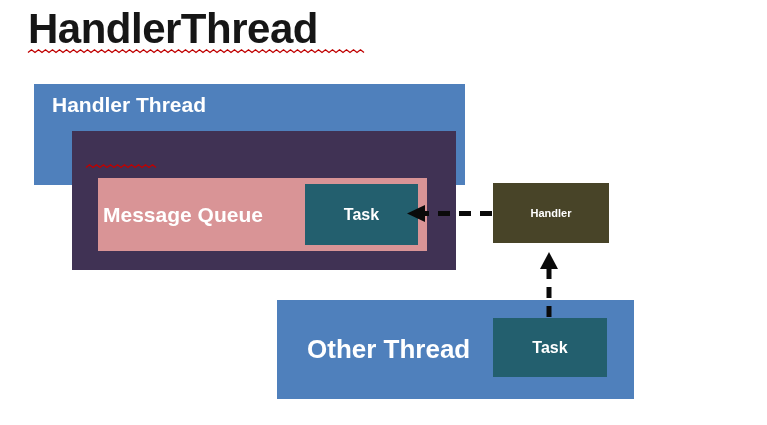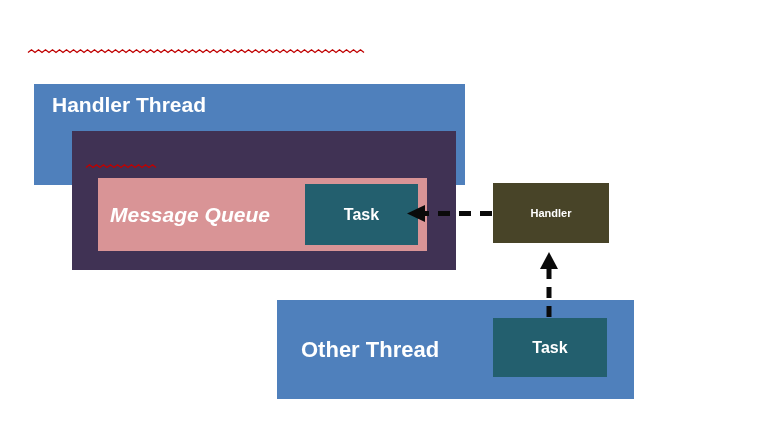--- a/index.html
+++ b/index.html
@@ -57,21 +57,21 @@
     position: absolute; left: 14px; top: 8px; font-size: 20px;
   }
   
   #message-queue-box {
     left: 98px; top: 178px; width: 329px; height: 73px;
     background: var(--queue-pink);
     z-index: 3;
     display: flex; align-items: center;
   }
   #message-queue-box .label {
-    padding-left: 12px; font-size: 21px; font-style: italic;
+    padding-left: 5px; font-size: 21px;
   }
   
   #task-box-top {
     left: 305px; top: 184px; width: 113px; height: 61px;
     background: var(--task-teal);
     z-index: 4;
     display: flex; align-items: center; justify-content: center;
   }
   #task-box-top .label { font-size: 16px; }
   
@@ -82,41 +82,42 @@
     display: flex; align-items: center; justify-content: center;
   }
   #handler-box .label { font-size: 11px; }
   
   #other-thread-box {
     left: 277px; top: 300px; width: 357px; height: 99px;
     background: var(--thread-blue);
     z-index: 1;
     display: flex; align-items: center;
   }
-  #other-thread-box .label { padding-left: 24px; font-size: 22px; }
+  #other-thread-box .label { padding-left: 30px; font-size: 26px; }
   #task-box-bottom {
     left: 493px; top: 318px; width: 114px; height: 59px;
     background: var(--task-teal);
     z-index: 2;
     display: flex; align-items: center; justify-content: center;
   }
   #task-box-bottom .label { font-size: 16px; }
   
   #arrows {
     position: absolute;
     left: 0; top: 0;
     z-index: 10;
     pointer-events: none;
   }
 </style>
 </head>
 <body>
 
 <div id="page">
 
+  <h1 id="title">HandlerThread</h1>
   <svg class="squiggle" style="left:28px; top:49px;" width="330" height="5">
     <path class="zigzag" fill="none" stroke-width="1.3" d="M0 3.5 L3.5 0.8 L7 3.5 L10.5 0.8 L14 3.5 L17.5 0.8 L21 3.5 L24.5 0.8 L28 3.5 L31.5 0.8 L35 3.5 L38.5 0.8 L42 3.5 L45.5 0.8 L49 3.5 L52.5 0.8 L56 3.5 L59.5 0.8 L63 3.5 L66.5 0.8 L70 3.5 L73.5 0.8 L77 3.5 L80.5 0.8 L84 3.5 L87.5 0.8 L91 3.5 L94.5 0.8 L98 3.5 L101.5 0.8 L105 3.5 L108.5 0.8 L112 3.5 L115.5 0.8 L119 3.5 L122.5 0.8 L126 3.5 L129.5 0.8 L133 3.5 L136.5 0.8 L140 3.5 L143.5 0.8 L147 3.5 L150.5 0.8 L154 3.5 L157.5 0.8 L161 3.5 L164.5 0.8 L168 3.5 L171.5 0.8 L175 3.5 L178.5 0.8 L182 3.5 L185.5 0.8 L189 3.5 L192.5 0.8 L196 3.5 L199.5 0.8 L203 3.5 L206.5 0.8 L210 3.5 L213.5 0.8 L217 3.5 L220.5 0.8 L224 3.5 L227.5 0.8 L231 3.5 L234.5 0.8 L238 3.5 L241.5 0.8 L245 3.5 L248.5 0.8 L252 3.5 L255.5 0.8 L259 3.5 L262.5 0.8 L266 3.5 L269.5 0.8 L273 3.5 L276.5 0.8 L280 3.5 L283.5 0.8 L287 3.5 L290.5 0.8 L294 3.5 L297.5 0.8 L301 3.5 L304.5 0.8 L308 3.5 L311.5 0.8 L315 3.5 L318.5 0.8 L322 3.5 L325.5 0.8 L329 3.5 L332.5 0.8 L336 3.5" stroke="#C00000"></path>
   </svg>
 
   <div class="box" id="handler-thread-box">
     <span class="label">Handler Thread</span>
   </div>
 
   <div class="box" id="looper-box">
     <svg class="squiggle" style="left:14px; top:33px;" width="65" height="5">

